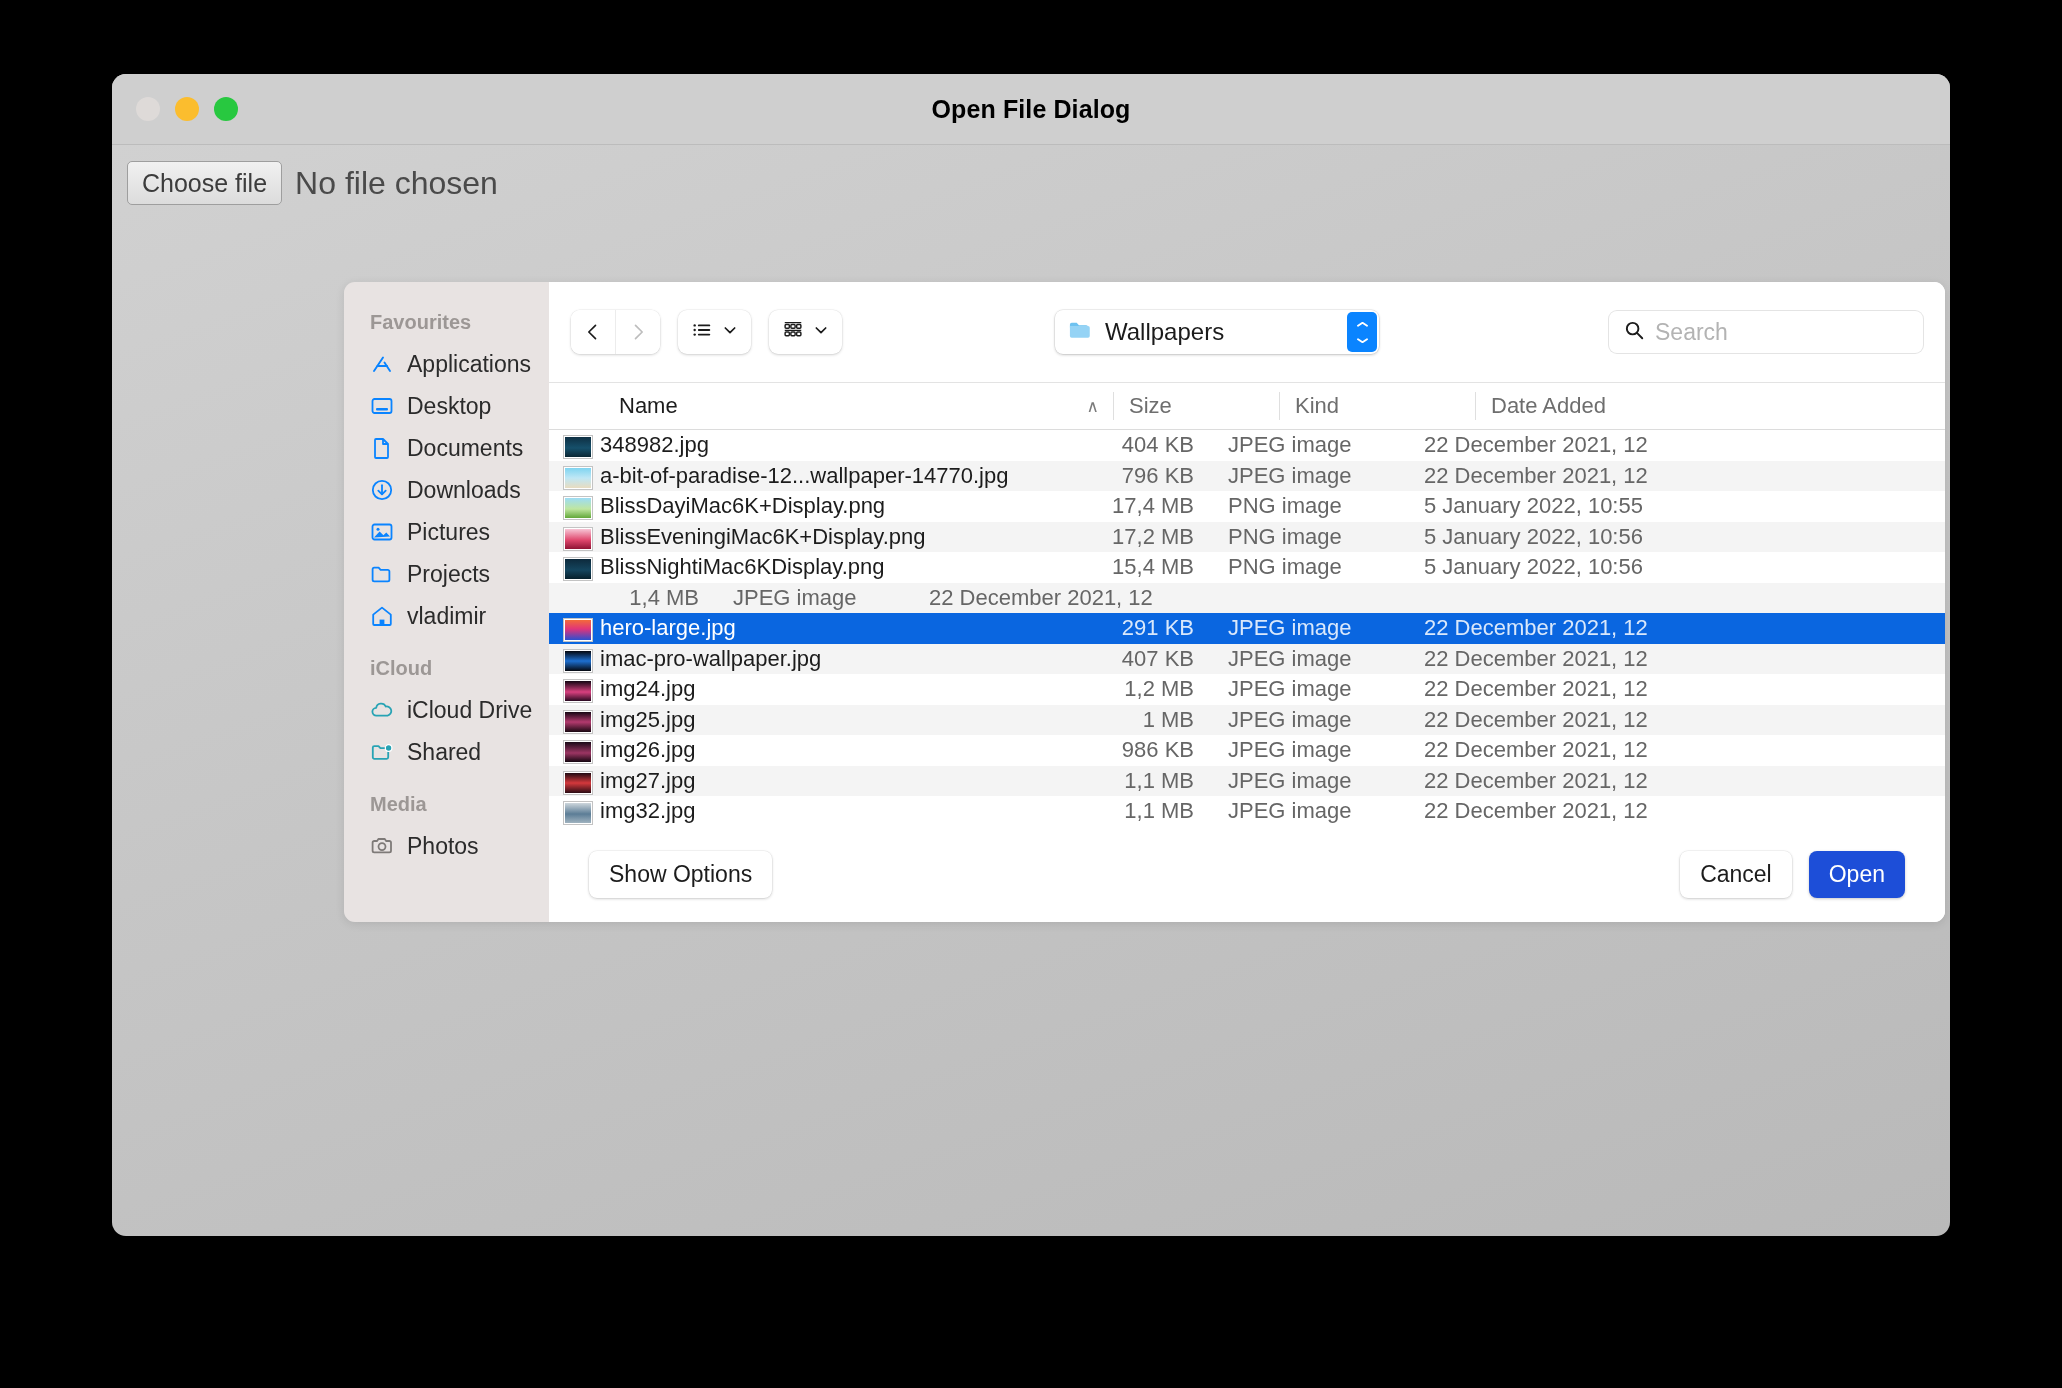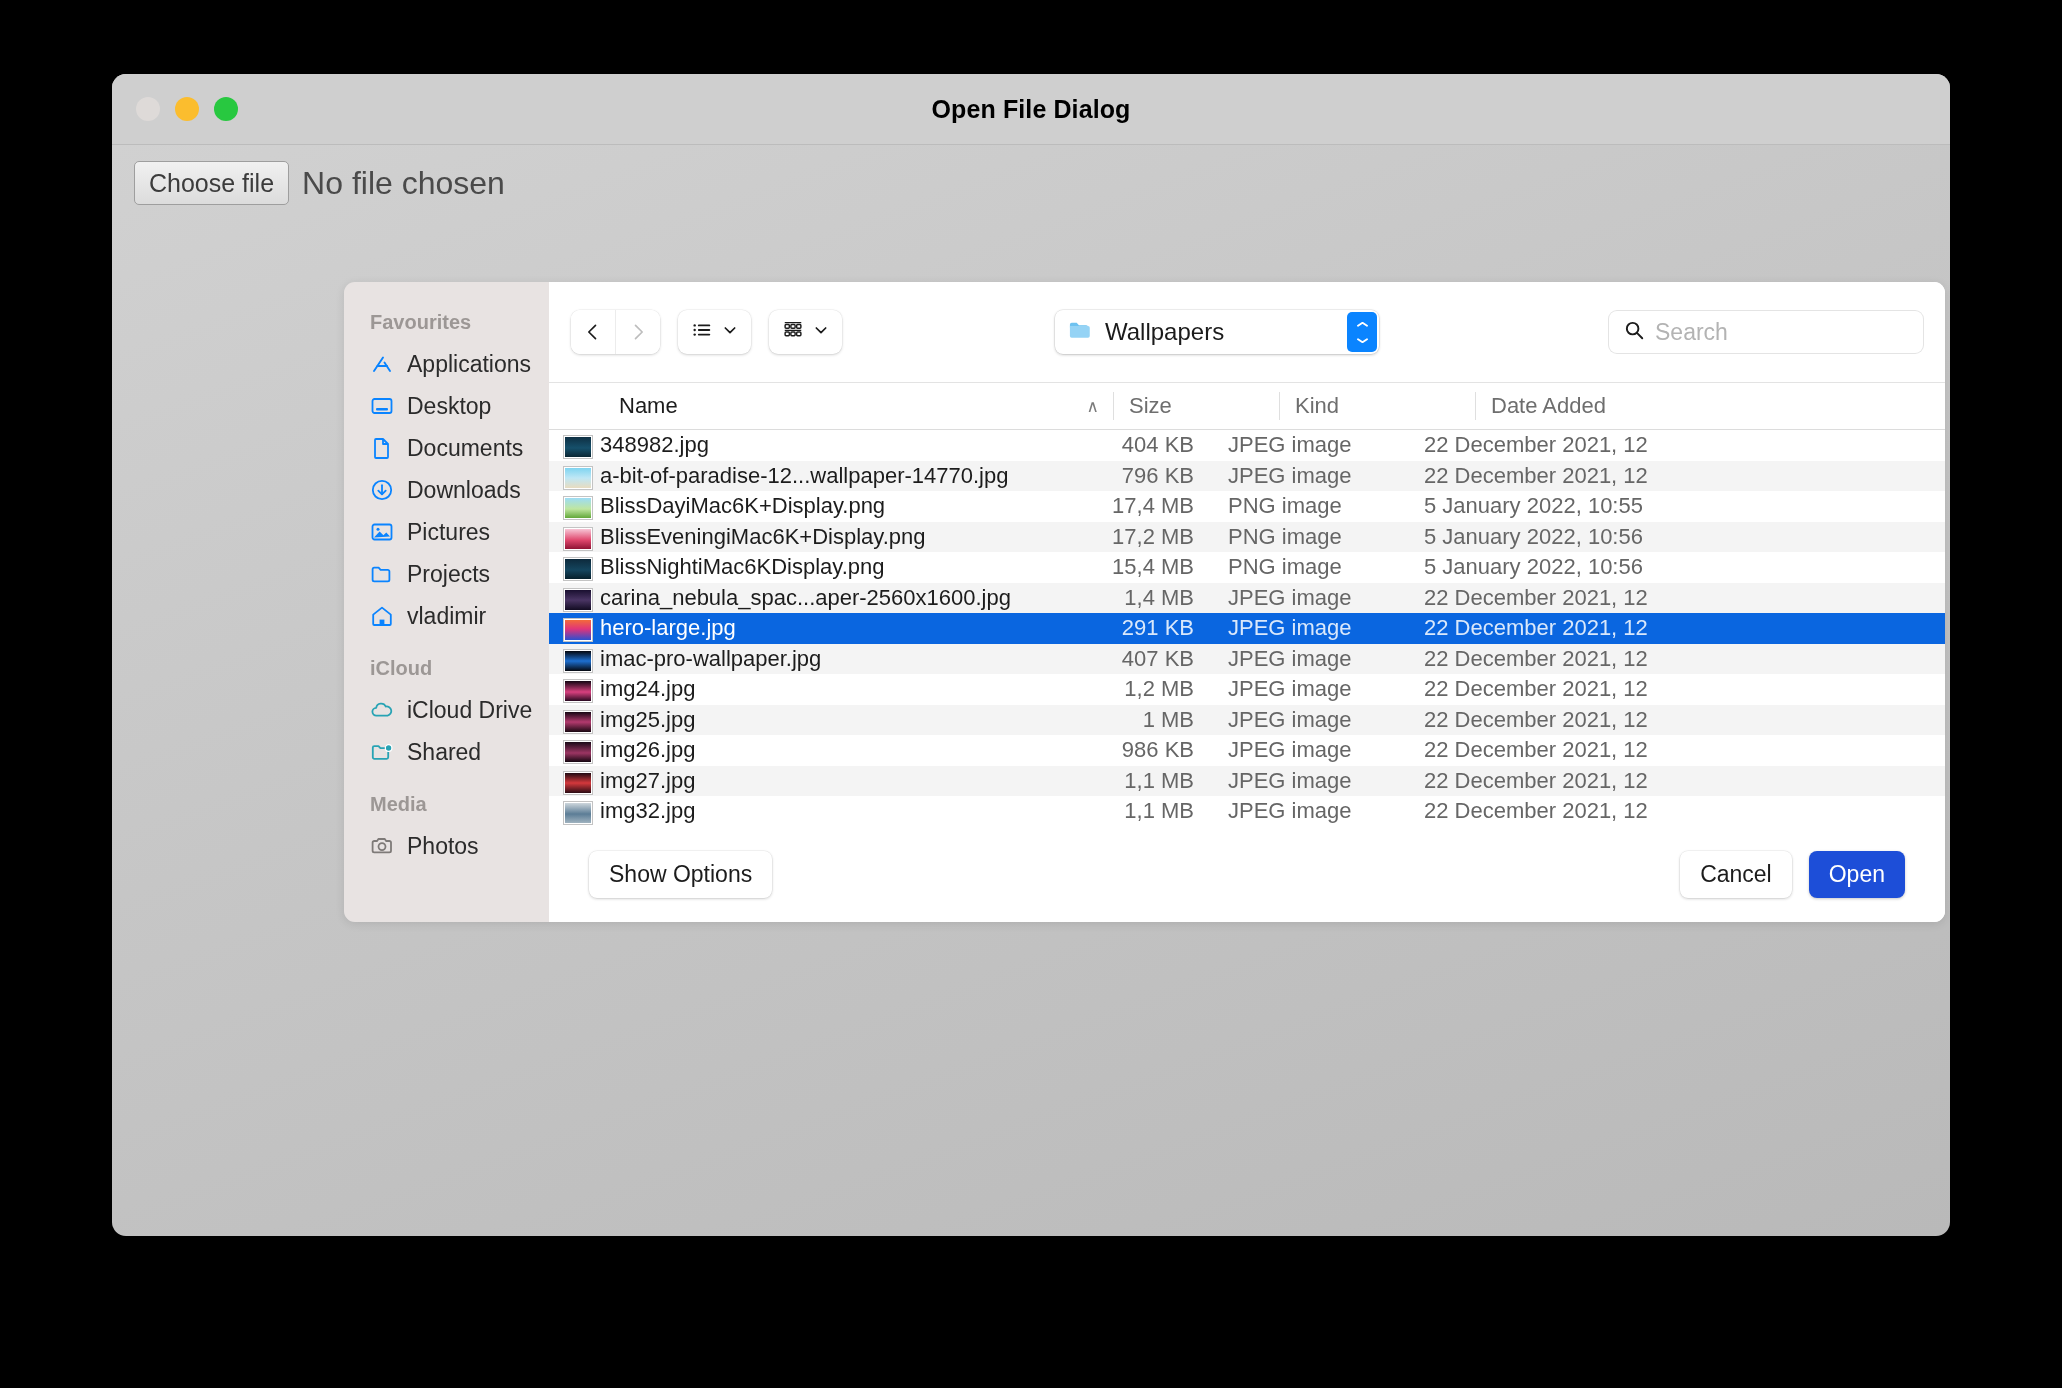--- a/index.html
+++ b/index.html
@@ -54,21 +54,21 @@
     font-weight: bold;
     color: #000000;
     letter-spacing: 0.1px;
   }
 
   
   .fileinput-row {
     display: flex;
     align-items: center;
     gap: 13px;
-    padding: 16px 0 0 22px;
+    padding: 16px 0 0 15px;
   }
   .choose-btn {
     background: linear-gradient(#f1f1f1, #dcdcdc);
     border: 1px solid #9e9e9e;
     border-radius: 5px;
     padding: 8px 14px;
     font-size: 25px;
     color: #3c3c3c;
     font-family: "Liberation Sans", sans-serif;
     line-height: 1.05;
@@ -583,26 +583,20 @@
                 <span class="thumb">
                   <i style="background: linear-gradient(rgb(13, 42, 60) 0%, rgb(20, 69, 94) 55%, rgb(7, 32, 44) 100%);"></i>
                 </span>
                 <span class="fname">BlissNightiMac6KDisplay.png</span>
               </div>
               <div class="c-size">15,4 MB</div>
               <div class="c-kind">PNG image</div>
               <div class="c-date">5 January 2022, 10:56</div>
             </div>
             <div class="row alt">
-              <div class="c-name">
-                <span class="thumb">
-                  <i style="background: linear-gradient(rgb(26, 16, 48) 0%, rgb(74, 53, 100) 50%, rgb(18, 12, 34) 100%);"></i>
-                </span>
-                <span class="fname">carina_nebula_spac...aper-2560x1600.jpg</span>
-              </div>
               <div class="c-size">1,4 MB</div>
               <div class="c-kind">JPEG image</div>
               <div class="c-date">22 December 2021, 12</div>
             </div>
             <div class="row sel">
               <div class="c-name">
                 <span class="thumb">
                   <i style="background: linear-gradient(rgb(243, 106, 58) 0%, rgb(224, 52, 122) 45%, rgb(43, 79, 208) 100%);"></i>
                 </span>
                 <span class="fname">hero-large.jpg</span>

